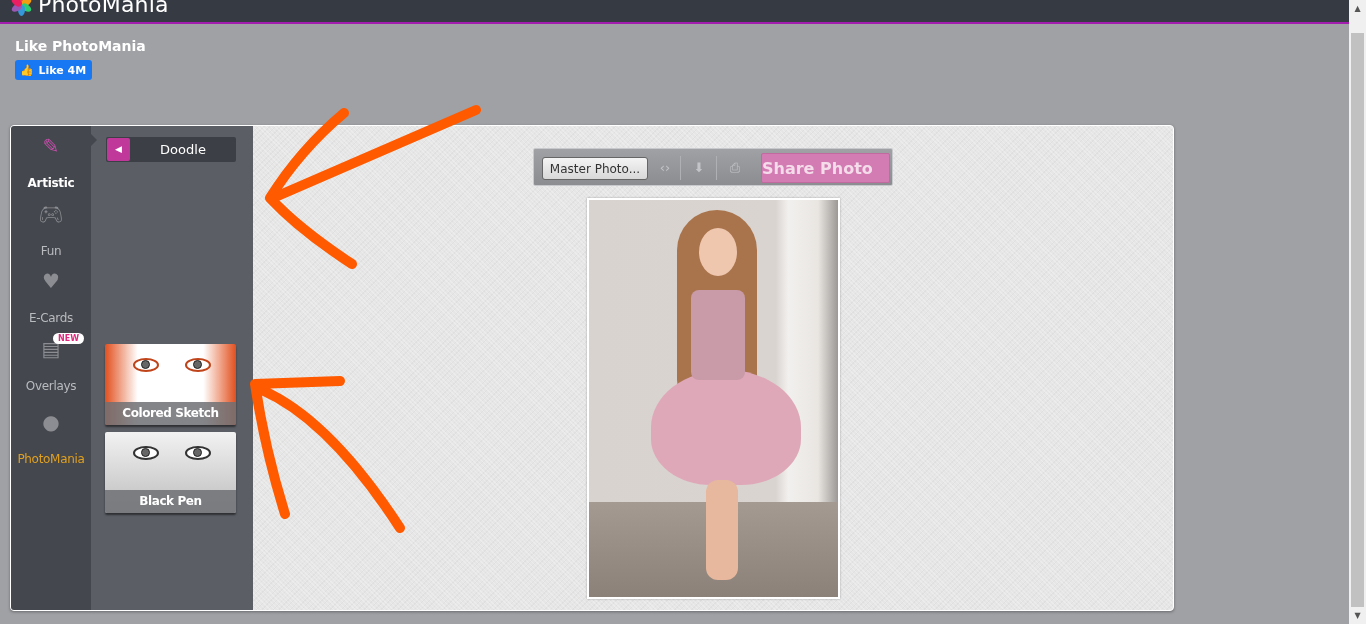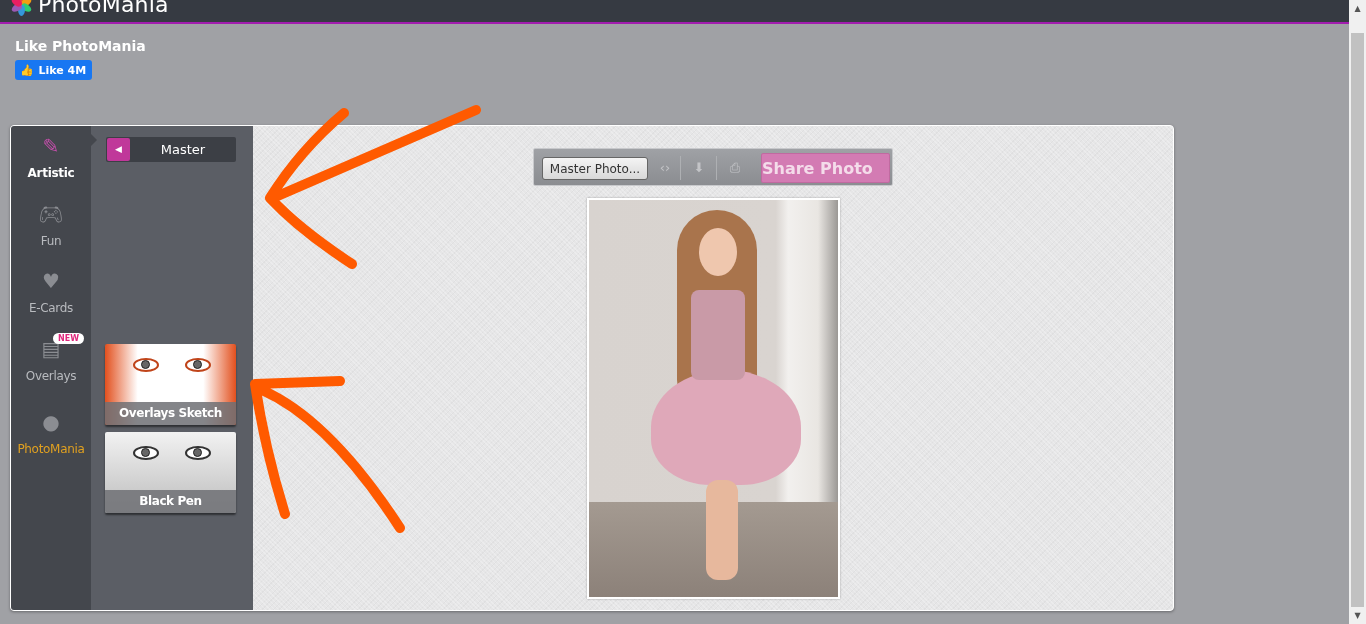--- a/index.html
+++ b/index.html
@@ -31,21 +31,21 @@
     position:absolute; left:10px; top:125px; width:1164px; height:486px;
     border-radius:4px; overflow:hidden; box-shadow:0 1px 3px rgba(0,0,0,0.35);
     background:#e6e6e7; border:1px solid #fff; box-sizing:border-box;
     background-image:
       repeating-linear-gradient(45deg, rgba(255,255,255,0.25) 0 1px, transparent 1px 3px),
       repeating-linear-gradient(-45deg, rgba(0,0,0,0.03) 0 1px, transparent 1px 4px);
   }
   .cat-rail { position:absolute; left:0; top:0; width:80px; height:100%; background:#44474d; }
   .cat { position:absolute; left:0; width:80px; text-align:center; }
   .cat .ic { display:block; margin:0 auto; height:24px; font-size:20px; line-height:24px; color:#8b8d92; }
-  .cat .lbl { display:block; font-size:12px; color:#b9bbbf; margin-top:8px; letter-spacing:-0.3px;text-align:center; }
+  .cat .lbl { display:block; font-size:12px; color:#b9bbbf; margin-top:18px; letter-spacing:-0.3px;text-align:center; }
   .cat.active .ic { color:#c24ea9; }
   .cat.active .lbl { color:#fff; font-weight:bold; }
   .cat.halloween .lbl { color:#e0a020; }
   .new-badge { position:absolute; left:42px; top:-4px; background:#fff; color:#e0287c; font-size:8px; font-weight:bold; border-radius:7px; padding:1px 5px; }
 
   .effects { position:absolute; left:80px; top:0; width:162px; height:100%; background:#5b5e65; }
   .eff-caret { position:absolute; left:0; top:8px; width:0; height:0; border-top:6px solid transparent; border-bottom:6px solid transparent; border-left:6px solid #44474d; }
   .eff-header { position:absolute; left:15px; top:11px; width:130px; height:25px; background:#3c3f45; border-radius:2px; }
   .back-btn { position:absolute; left:1px; top:1px; width:23px; height:23px; background:#c0389a; border-radius:2px; color:#fff; font-size:9px; line-height:23px; text-align:center; }
   .eff-title { position:absolute; left:24px; right:0; top:0; line-height:25px; text-align:center; color:#fff; font-size:13px; }
@@ -121,29 +121,29 @@
     <div class="cat halloween" style="top:284px">
       <span class="ic">●</span>
       <span class="lbl">PhotoMania</span>
     </div>
   </div>
 
   <div class="effects">
     <div class="eff-caret"></div>
     <div class="eff-header">
       <div class="back-btn"><span>◀</span></div>
-      <div class="eff-title">Master</div>
+      <div class="eff-title">Doodle</div>
     </div>
 
     <div class="thumb" style="top:218px">
       <div class="art" style="background:linear-gradient(90deg,#e2501e 0%,#fff 25%,#fff 75%,#e2501e 100%);">
         <div class="eye" style="left:28px;border-color:#c0441a"></div>
           <div class="eye" style="left:80px;border-color:#c0441a"></div>
       </div>
-      <div class="cap">Overlays Sketch</div>
+      <div class="cap">Colored Sketch</div>
     </div>
     <div class="thumb" style="top:306px">
       <div class="art" style="background:linear-gradient(#f2f2f2,#bdbdbd);">
         <div class="eye" style="left:28px"></div>
           <div class="eye" style="left:80px"></div>
       </div>
       <div class="cap">Black Pen</div>
     </div>
   </div>
 

